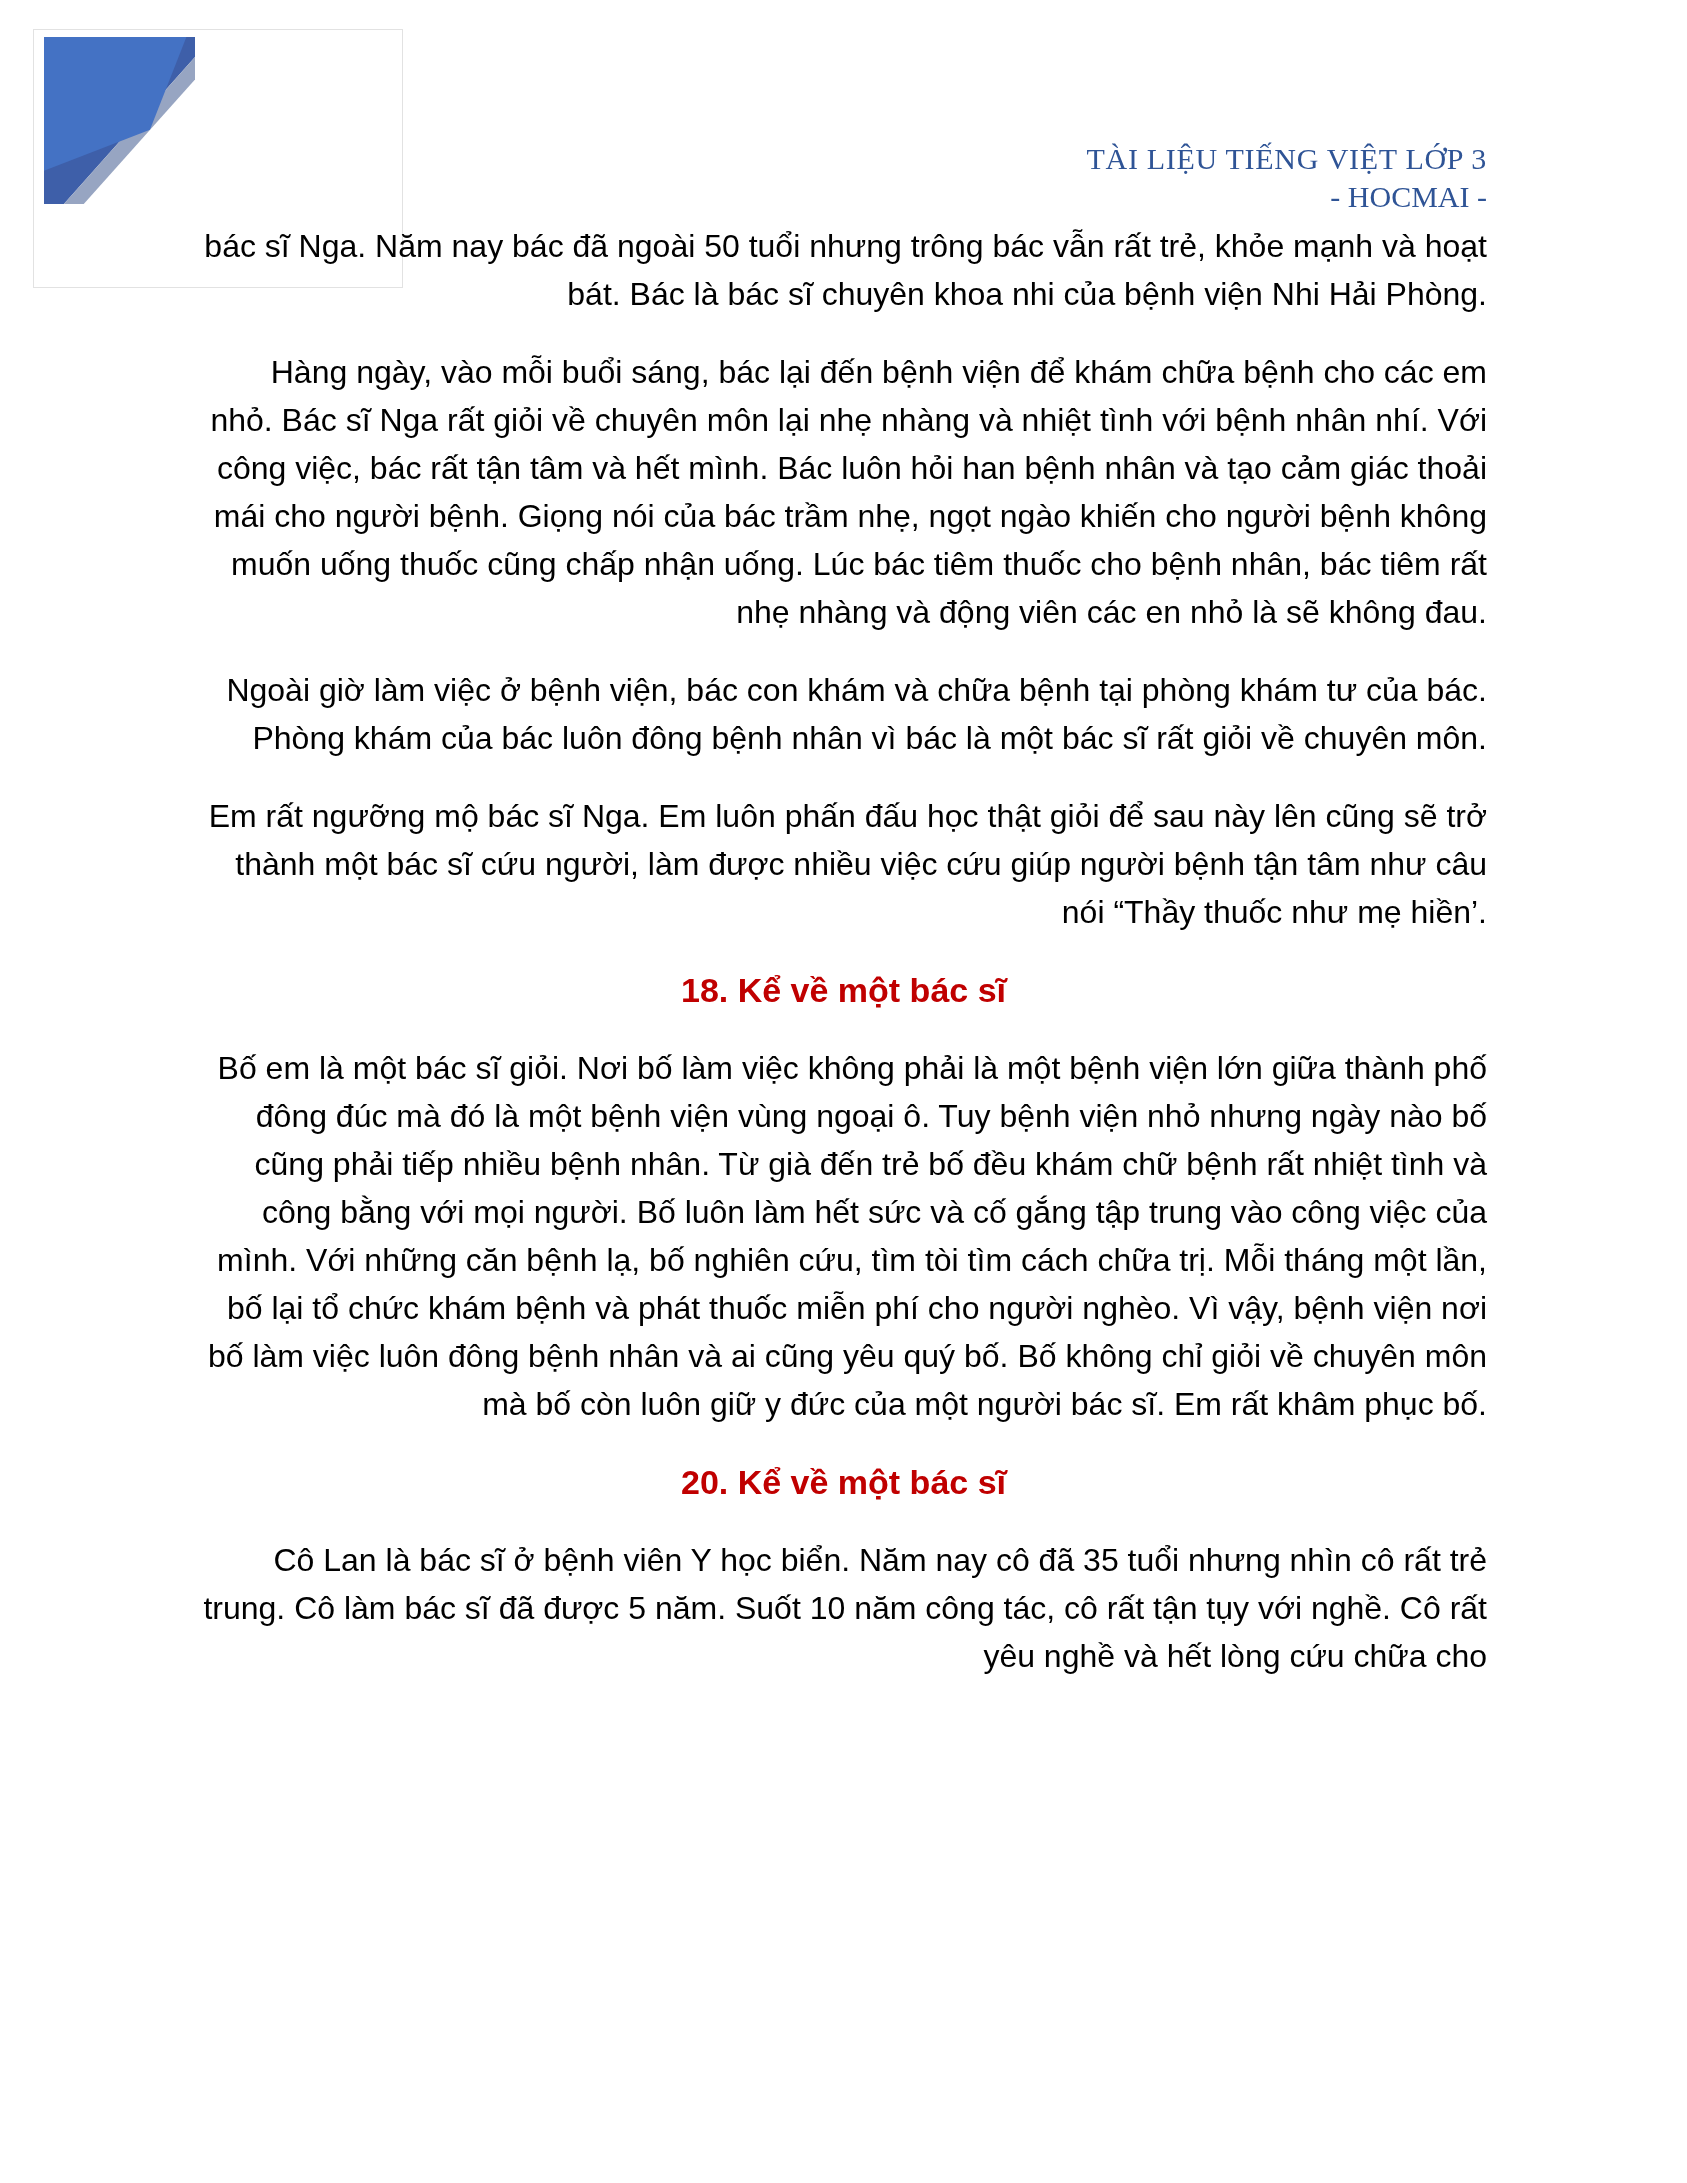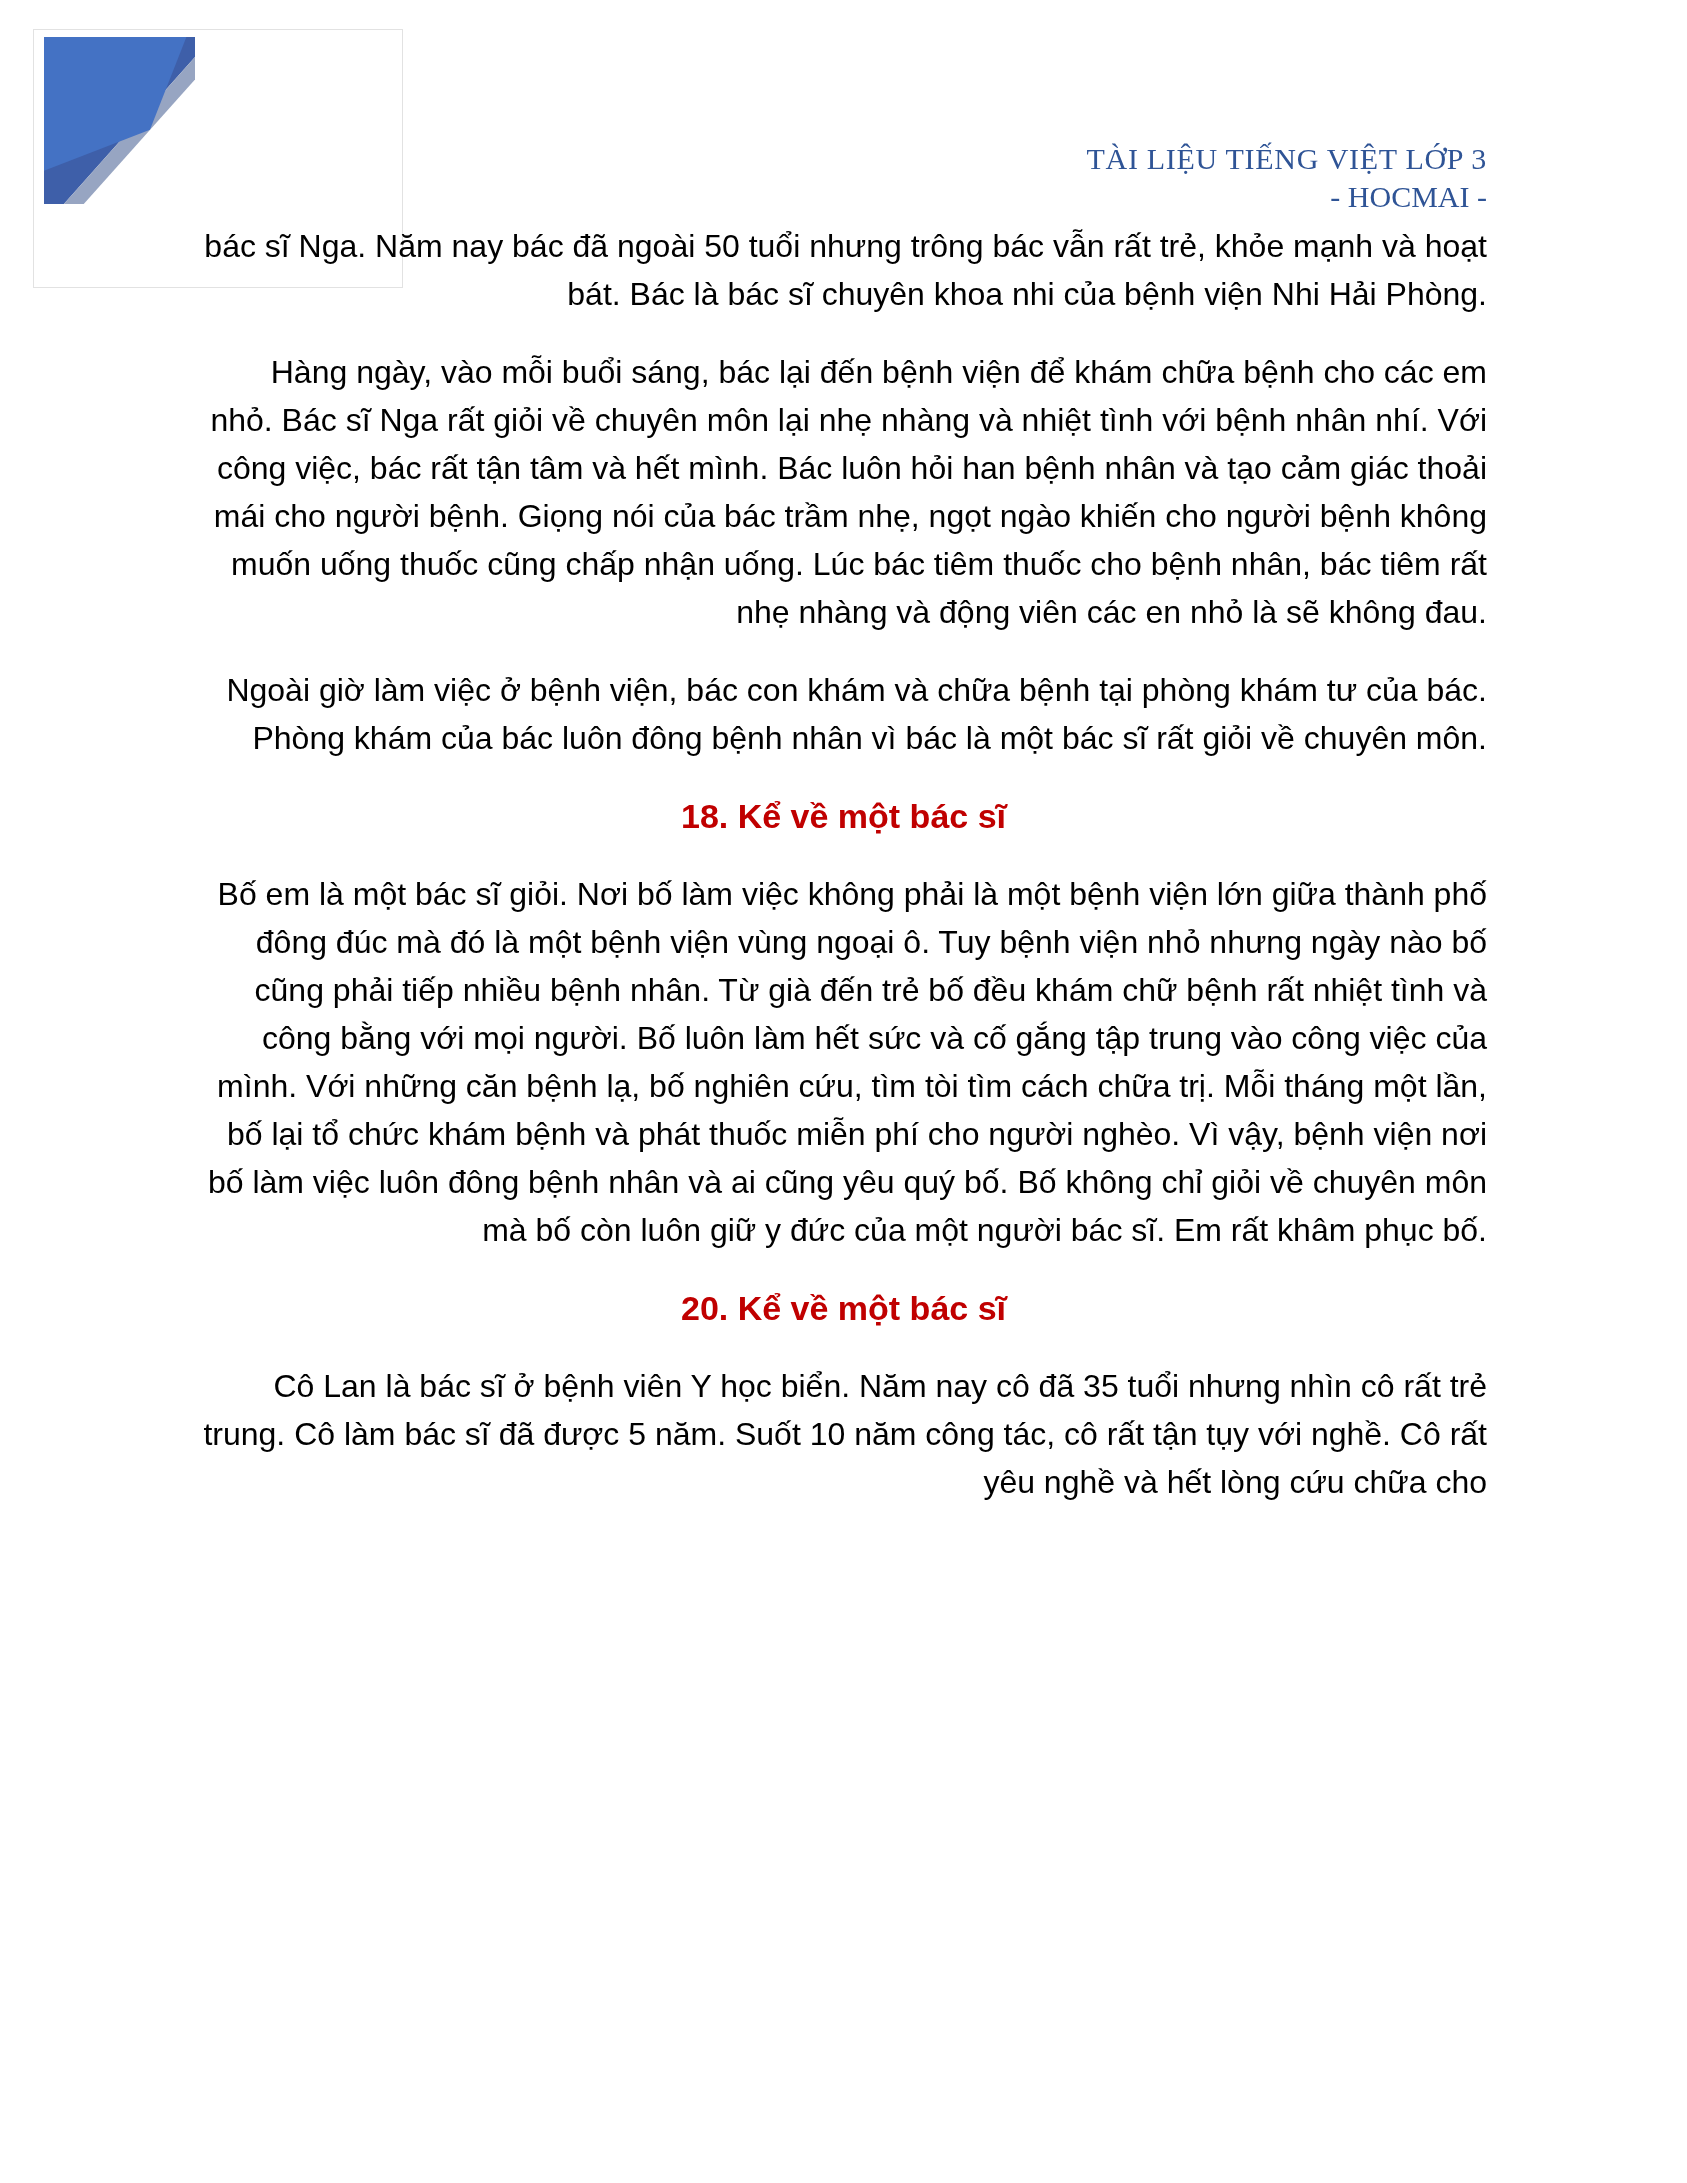--- a/index.html
+++ b/index.html
@@ -126,20 +126,21 @@
 
   <div class="doc-header">
     <div class="title-line">TÀI LIỆU TIẾNG VIỆT LỚP 3</div>
     <div class="org-line">- HOCMAI -</div>
   </div>
 
   <div class="content-column">
     <p class="para">bác sĩ Nga. Năm nay bác đã ngoài 50 tuổi nhưng trông bác vẫn rất trẻ, khỏe mạnh và hoạt bát. Bác là bác sĩ chuyên khoa nhi của bệnh viện Nhi Hải Phòng.</p>
     <p class="para">Hàng ngày, vào mỗi buổi sáng, bác lại đến bệnh viện để khám chữa bệnh cho các em nhỏ. Bác sĩ Nga rất giỏi về chuyên môn lại nhẹ nhàng và nhiệt tình với bệnh nhân nhí. Với công việc, bác rất tận tâm và hết mình. Bác luôn hỏi han bệnh nhân và tạo cảm giác thoải mái cho người bệnh. Giọng nói của bác trầm nhẹ, ngọt ngào khiến cho người bệnh không muốn uống thuốc cũng chấp nhận uống. Lúc bác tiêm thuốc cho bệnh nhân, bác tiêm rất nhẹ nhàng và động viên các en nhỏ là sẽ không đau.</p>
     <p class="para">Ngoài giờ làm việc ở bệnh viện, bác con khám và chữa bệnh tại phòng khám tư của bác. Phòng khám của bác luôn đông bệnh nhân vì bác là một bác sĩ rất giỏi về chuyên môn.</p>
+    <p class="para">Em rất ngưỡng mộ bác sĩ Nga. Em luôn phấn đấu học thật giỏi để sau này lên cũng sẽ trở thành một bác sĩ cứu người, làm được nhiều việc cứu giúp người bệnh tận tâm như câu nói “Thầy thuốc như mẹ hiền’.</p>
     <p class="essay-heading">18. Kể về một bác sĩ</p>
     <p class="para">Bố em là một bác sĩ giỏi. Nơi bố làm việc không phải là một bệnh viện lớn giữa thành phố đông đúc mà đó là một bệnh viện vùng ngoại ô. Tuy bệnh viện nhỏ nhưng ngày nào bố cũng phải tiếp nhiều bệnh nhân. Từ già đến trẻ bố đều khám chữ bệnh rất nhiệt tình và công bằng với mọi người. Bố luôn làm hết sức và cố gắng tập trung vào công việc của mình. Với những căn bệnh lạ, bố nghiên cứu, tìm tòi tìm cách chữa trị. Mỗi tháng một lần, bố lại tổ chức khám bệnh và phát thuốc miễn phí cho người nghèo. Vì vậy, bệnh viện nơi bố làm việc luôn đông bệnh nhân và ai cũng yêu quý bố. Bố không chỉ giỏi về chuyên môn mà bố còn luôn giữ y đức của một người bác sĩ. Em rất khâm phục bố.</p>
     <p class="essay-heading">20. Kể về một bác sĩ</p>
     <p class="para">Cô Lan là bác sĩ ở bệnh viên Y học biển. Năm nay cô đã 35 tuổi nhưng nhìn cô rất trẻ trung. Cô làm bác sĩ đã được 5 năm. Suốt 10 năm công tác, cô rất tận tụy với nghề. Cô rất yêu nghề và hết lòng cứu chữa cho</p>
   </div>
 
   <div class="footer-bar"></div>
   <div class="footer-fanpage">FANPAGE:HOCMAI.VN TIỂU HỌC</div>
   <div class="footer-page-number">8</div>
 

